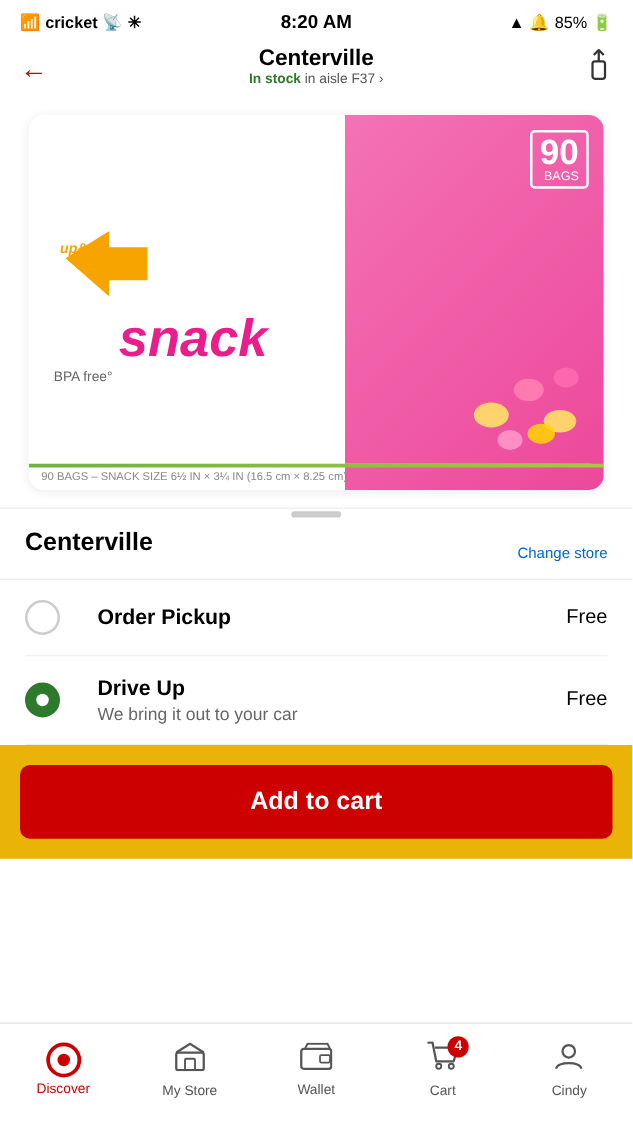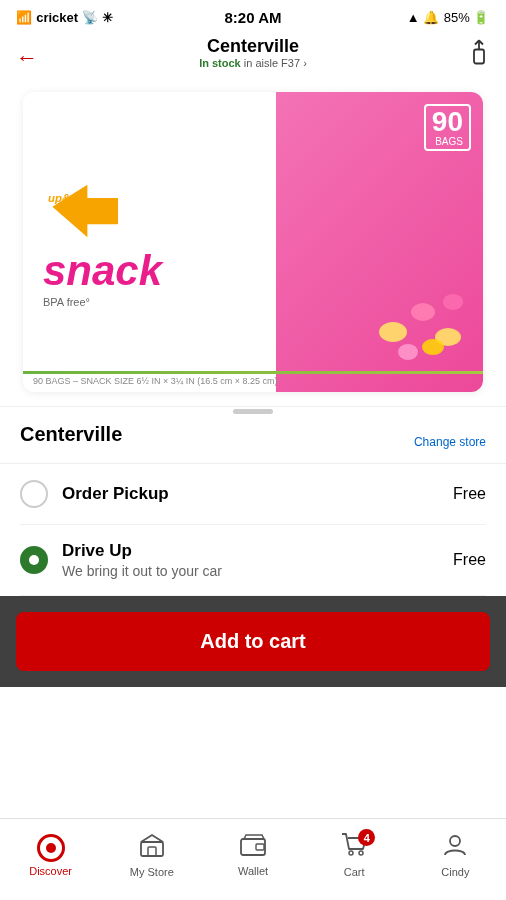--- a/index.html
+++ b/index.html
@@ -136,20 +136,21 @@
       width: 80px;
       height: 70px;
     }
     .snack-text {
       font-size: 42px;
       font-weight: 900;
       color: #e91e8c;
       font-style: italic;
       line-height: 1;
       margin-top: 4px;
+      text-align: center;
     }
     .bpa-text {
       font-size: 11px;
       color: #666;
       margin-top: 4px;
     }
     .bag-right {
       width: 45%;
       height: 100%;
       background: linear-gradient(135deg, #f472b6 0%, #ec4899 100%);
@@ -238,21 +239,21 @@
     
     .pickup-options {
       padding: 0 20px;
       background: #fff;
     }
     .pickup-option {
       display: flex;
       align-items: center;
       padding: 16px 0;
       border-bottom: 1px solid #f0f0f0;
-      gap: 14px;
+      gap: 30px;
     }
     .radio-outer {
       width: 28px;
       height: 28px;
       border-radius: 50%;
       border: 2px solid #ccc;
       display: flex;
       align-items: center;
       justify-content: center;
       flex-shrink: 0;
@@ -283,21 +284,21 @@
     }
     .option-price {
       font-size: 16px;
       color: #000;
       font-weight: 500;
     }
 
     
     .add-to-cart-section {
       padding: 16px 16px;
-      background: #404040;
+      background: #eab308;
     }
     .add-to-cart-btn {
       width: 100%;
       background: #cc0000;
       color: #fff;
       border: none;
       border-radius: 8px;
       font-size: 20px;
       font-weight: 700;
       padding: 18px;

